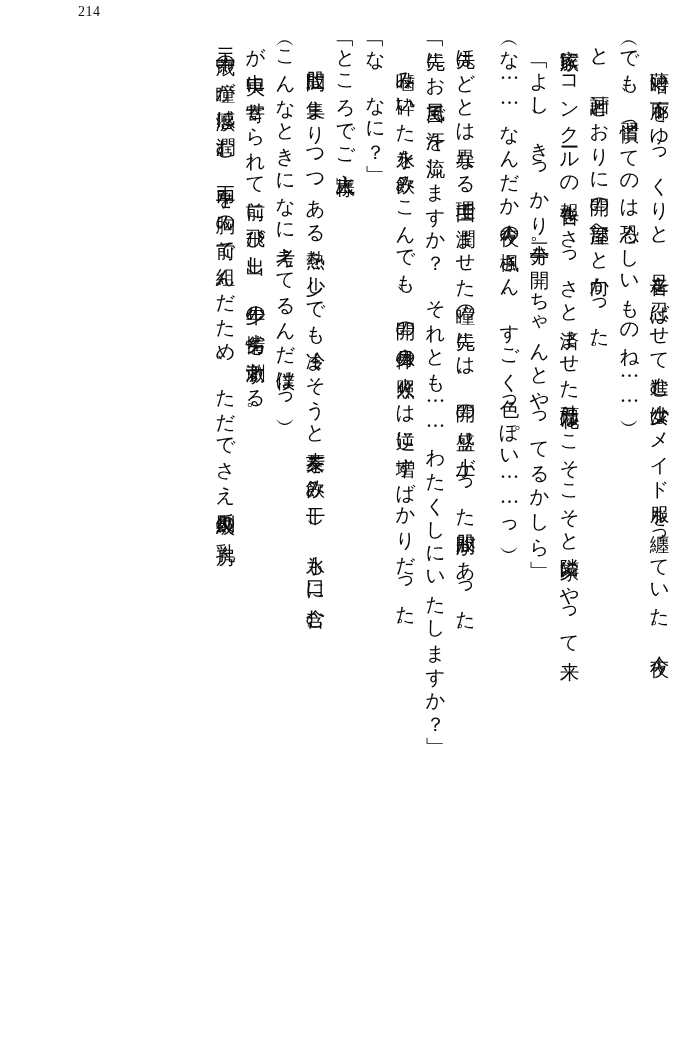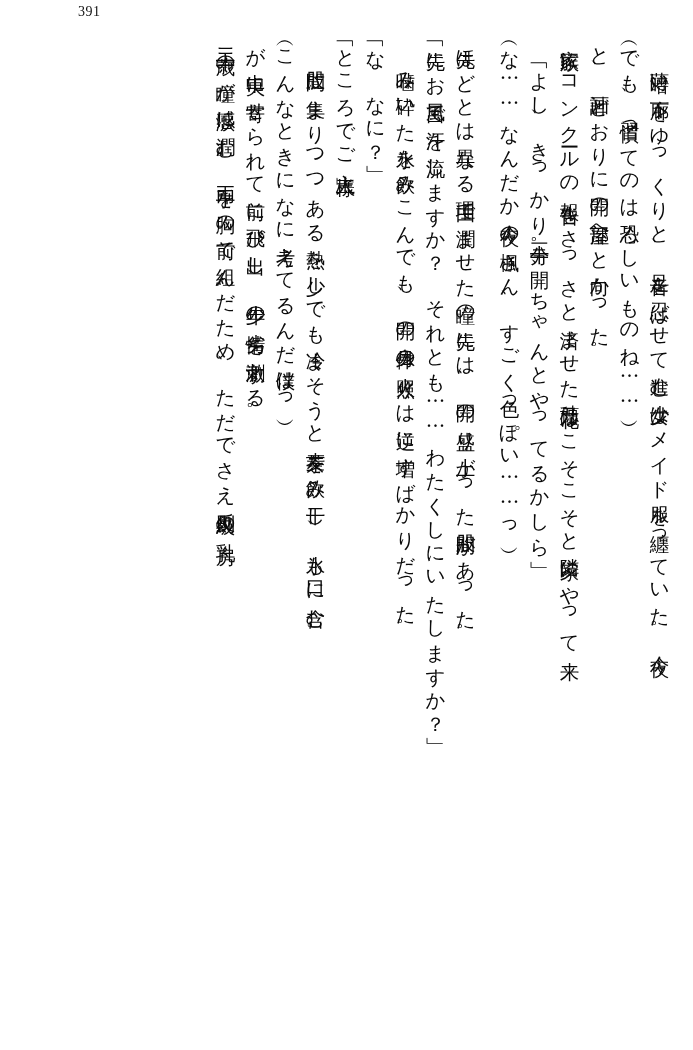--- a/index.html
+++ b/index.html
@@ -54,21 +54,21 @@
   }
   
   .ind1 { padding-top: 22px; }
   .gap-after { margin-left: 14px; }
 </style>
 </head>
 <body>
 
 <div class="page">
 
-  <div class="page-number">391</div>
+  <div class="page-number">214</div>
 
   <div class="body-text">
     <div class="line">二十二歳の瞳が感涙に潤む。両手を胸の前で組んだため、ただでさえ反則級の乳房</div>
     <div class="line">が中央に寄せられて前に飛び出し、少年の劣情を刺激する。</div>
     <div class="line">（こんなときになに考えてるんだ僕はっ）</div>
     <div class="line ind1">股間に集まりつつある熱を少しでも冷まそうと麦茶を飲み干し、氷も口に含む。</div>
     <div class="line">「ところでご主人様」</div>
     <div class="line">「な、なに？」</div>
     <div class="line ind1">噛み砕いた氷を飲みこんでも、開の身体の火照りは逆に増すばかりだった。</div>
     <div class="line">「先にお風呂で汗を流しますか？　それとも……わたくしにいたしますか？」</div>

